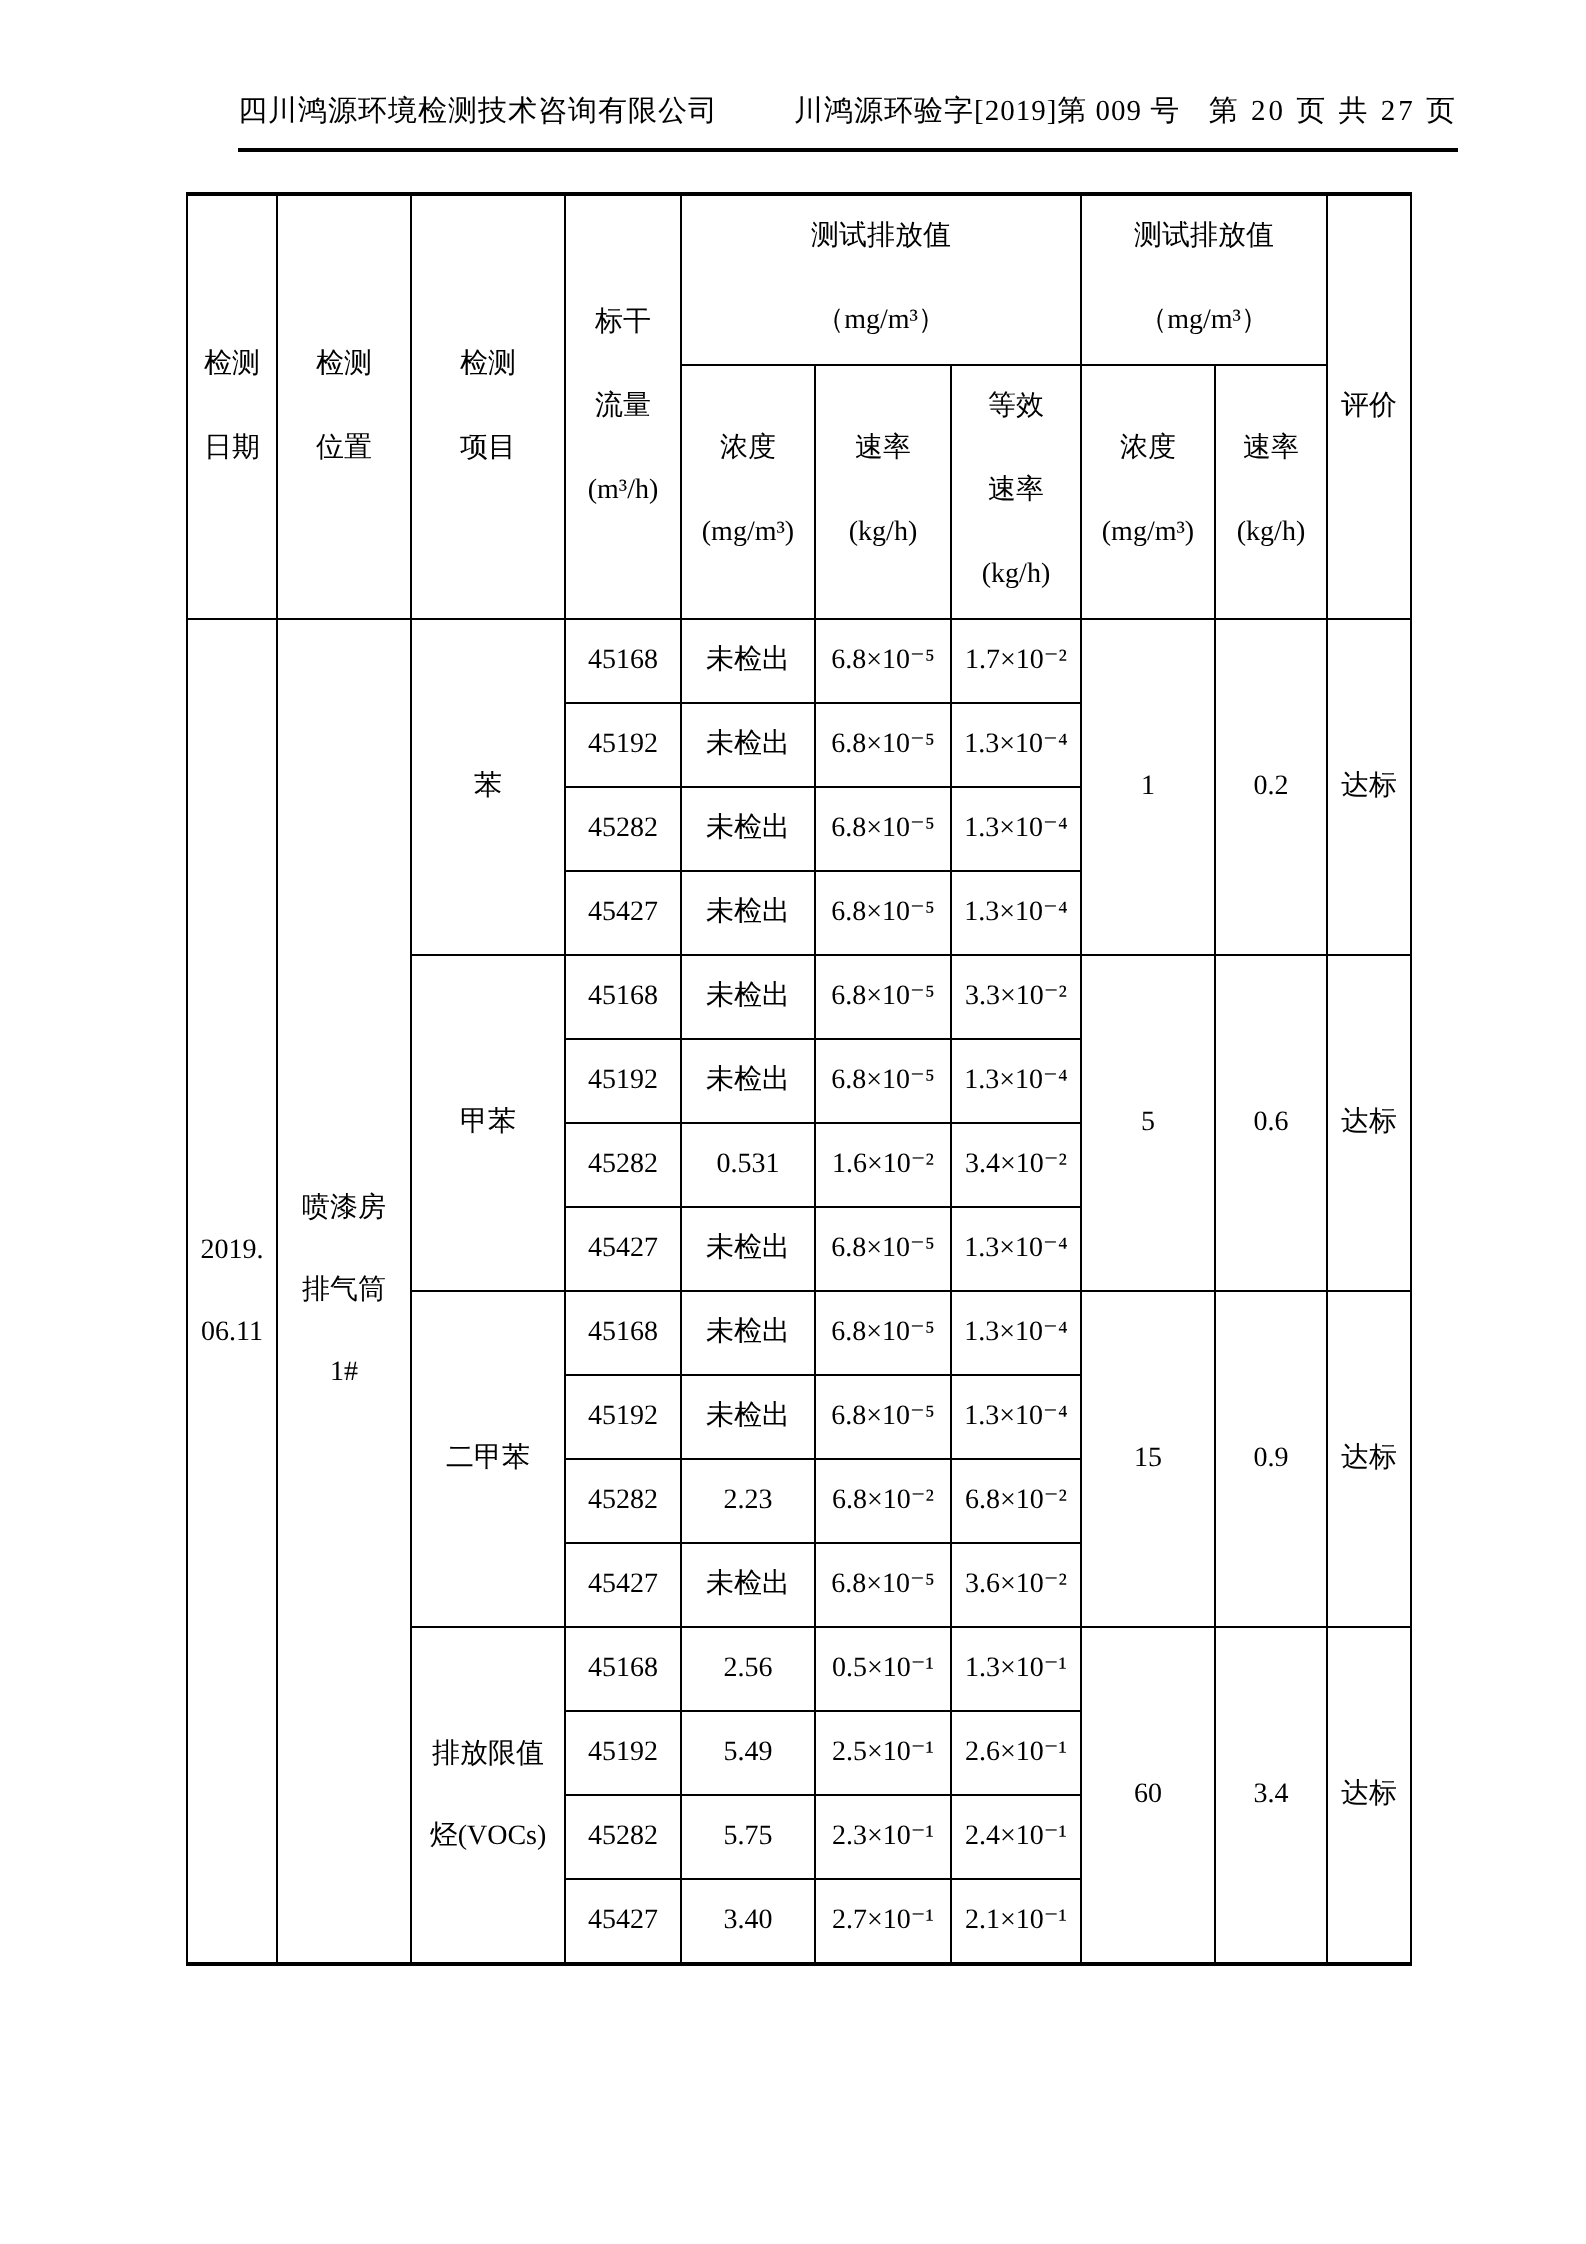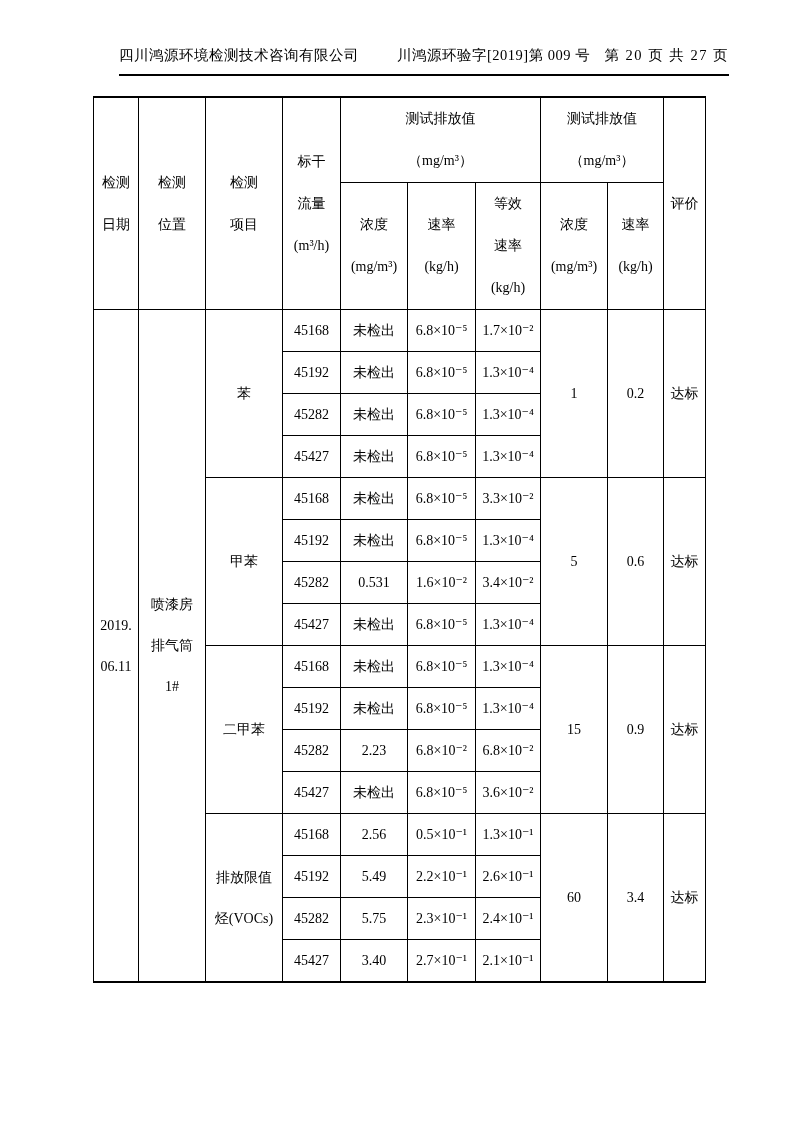--- a/index.html
+++ b/index.html
@@ -222,21 +222,21 @@
           <td>2.56</td>
           <td>0.5×10⁻¹</td>
           <td>1.3×10⁻¹</td>
           <td rowspan="4">60</td>
           <td rowspan="4">3.4</td>
           <td rowspan="4">达标</td>
         </tr>
         <tr>
           <td>45192</td>
           <td>5.49</td>
-          <td>2.2×10⁻¹</td>
+          <td>2.5×10⁻¹</td>
           <td>2.6×10⁻¹</td>
         </tr>
         <tr>
           <td>45282</td>
           <td>5.75</td>
           <td>2.3×10⁻¹</td>
           <td>2.4×10⁻¹</td>
         </tr>
         <tr>
           <td>45427</td>

